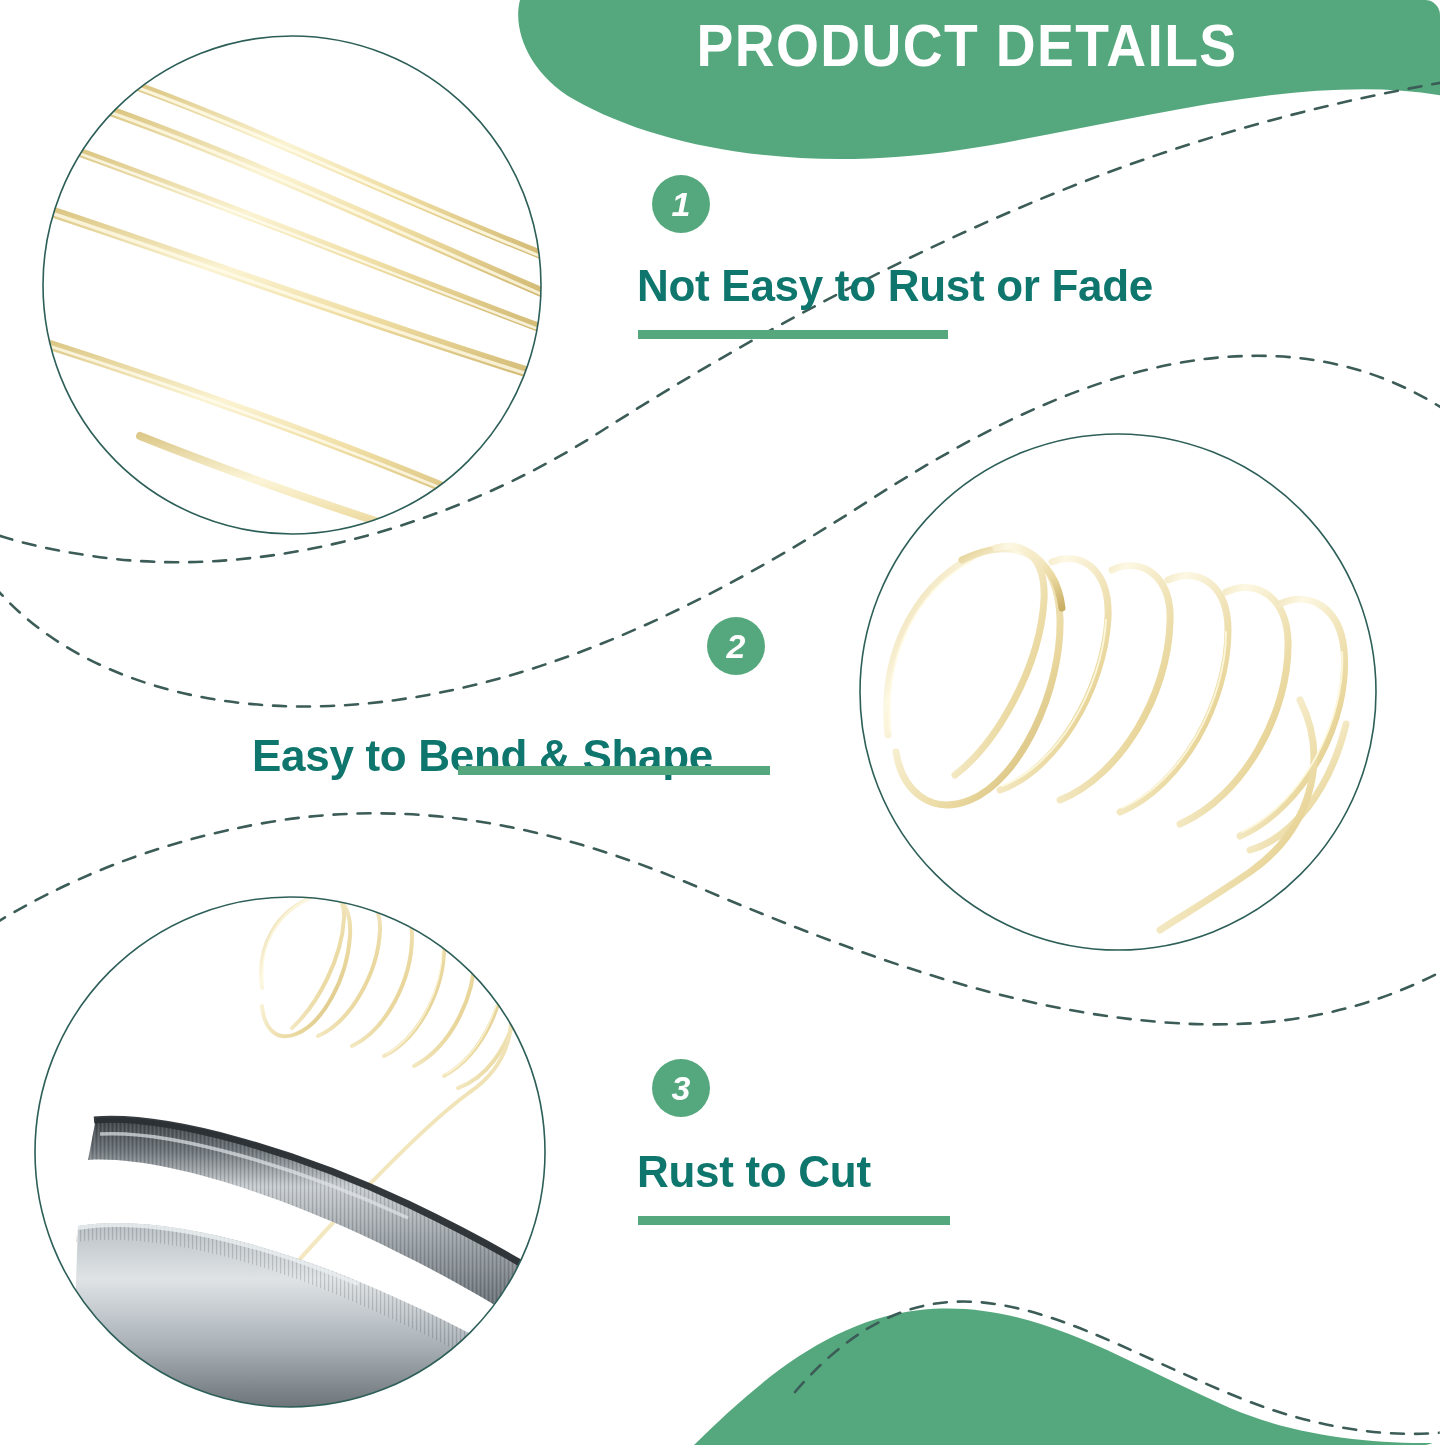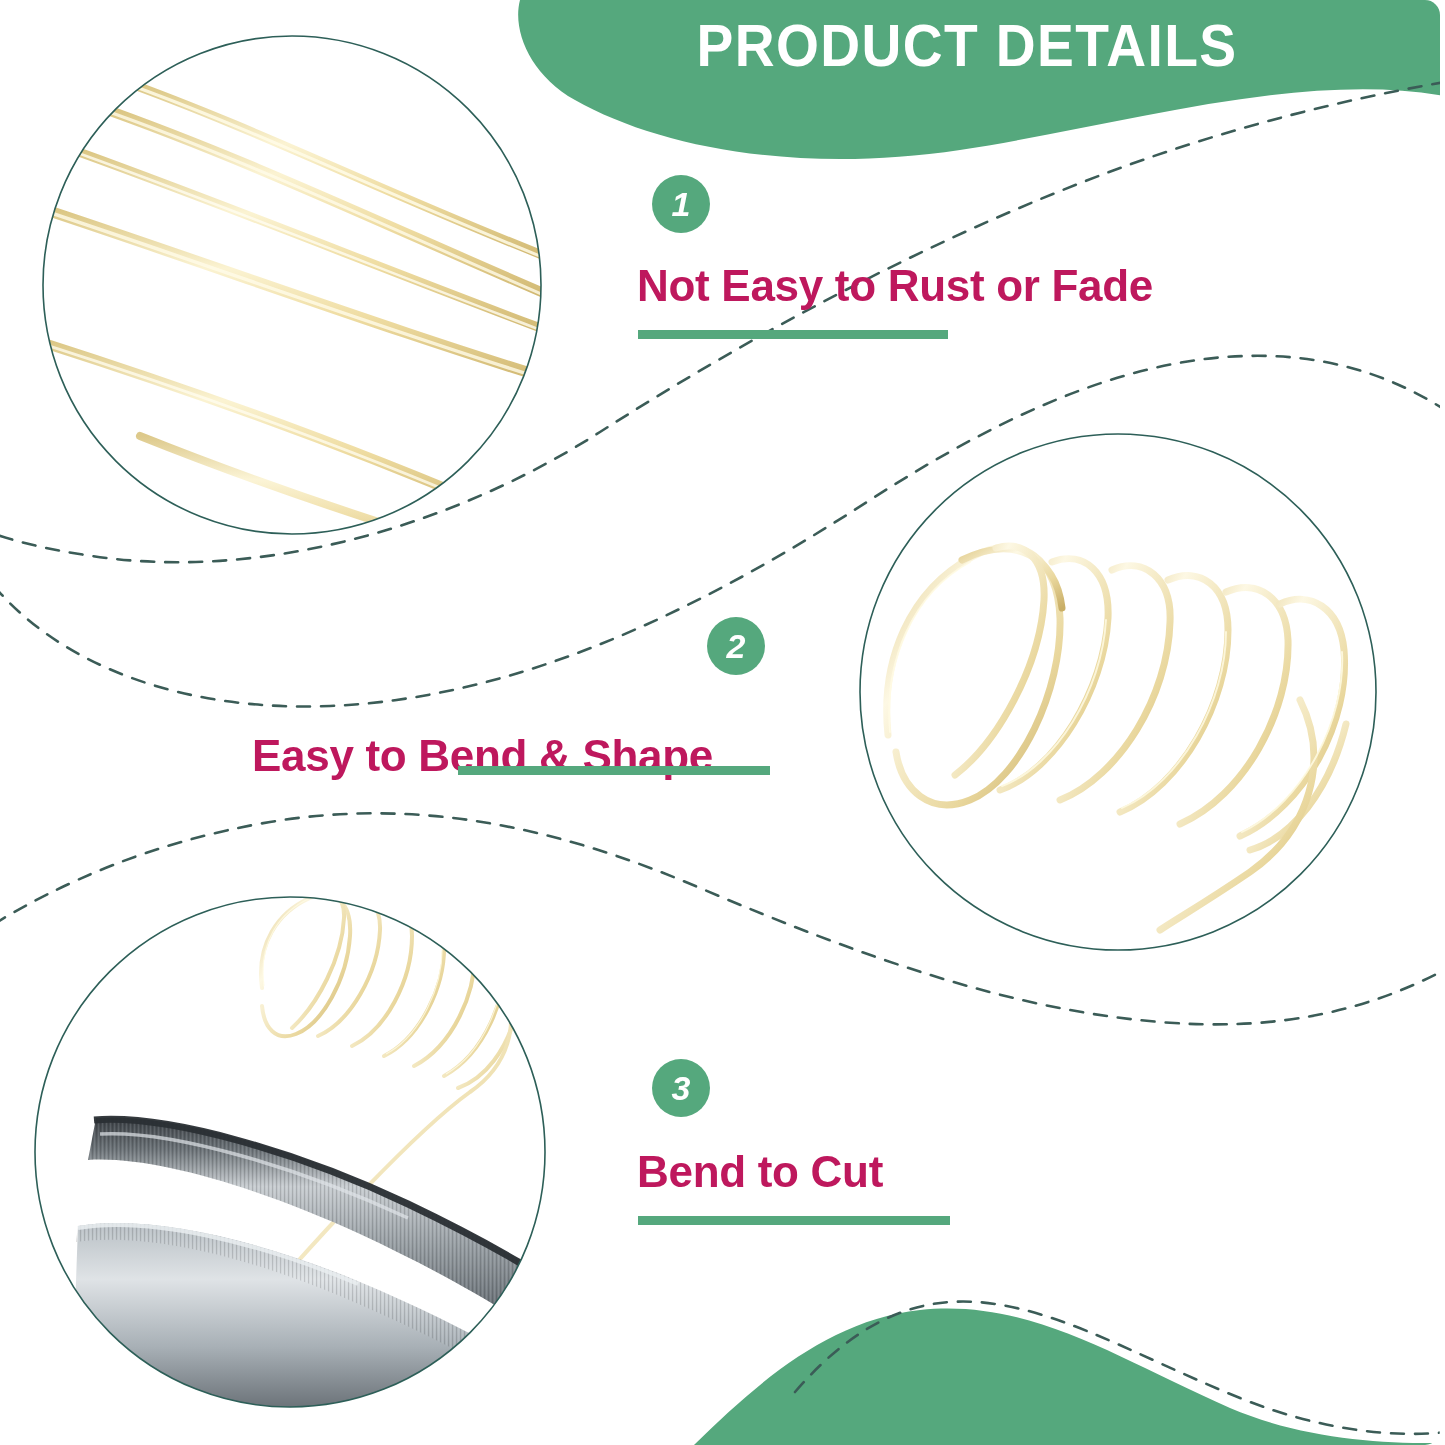--- a/index.html
+++ b/index.html
@@ -64,21 +64,21 @@
     display:flex;
     align-items:center;
     justify-content:center;
     line-height:1;
   }
 
   .f-title {
     position:absolute;
     font-size:44px;
     font-weight:bold;
-    color:#be185d;
+    color:#0f766e;
     white-space:nowrap;
     letter-spacing:-0.3px;
   }
 
   .f-rule {
     position:absolute;
     height:9px;
     background:#55a87d;
   }
 
@@ -288,18 +288,18 @@
     </div>
 
     <div class="feature" id="feature-2">
       <div class="badge">2</div>
       <div class="f-title">Easy to Bend &amp; Shape</div>
       <div class="f-rule"></div>
     </div>
 
     <div class="feature" id="feature-3">
       <div class="badge">3</div>
-      <div class="f-title">Bend to Cut</div>
+      <div class="f-title">Rust to Cut</div>
       <div class="f-rule"></div>
     </div>
 
   </div>
 </div>
 
 </body></html>

